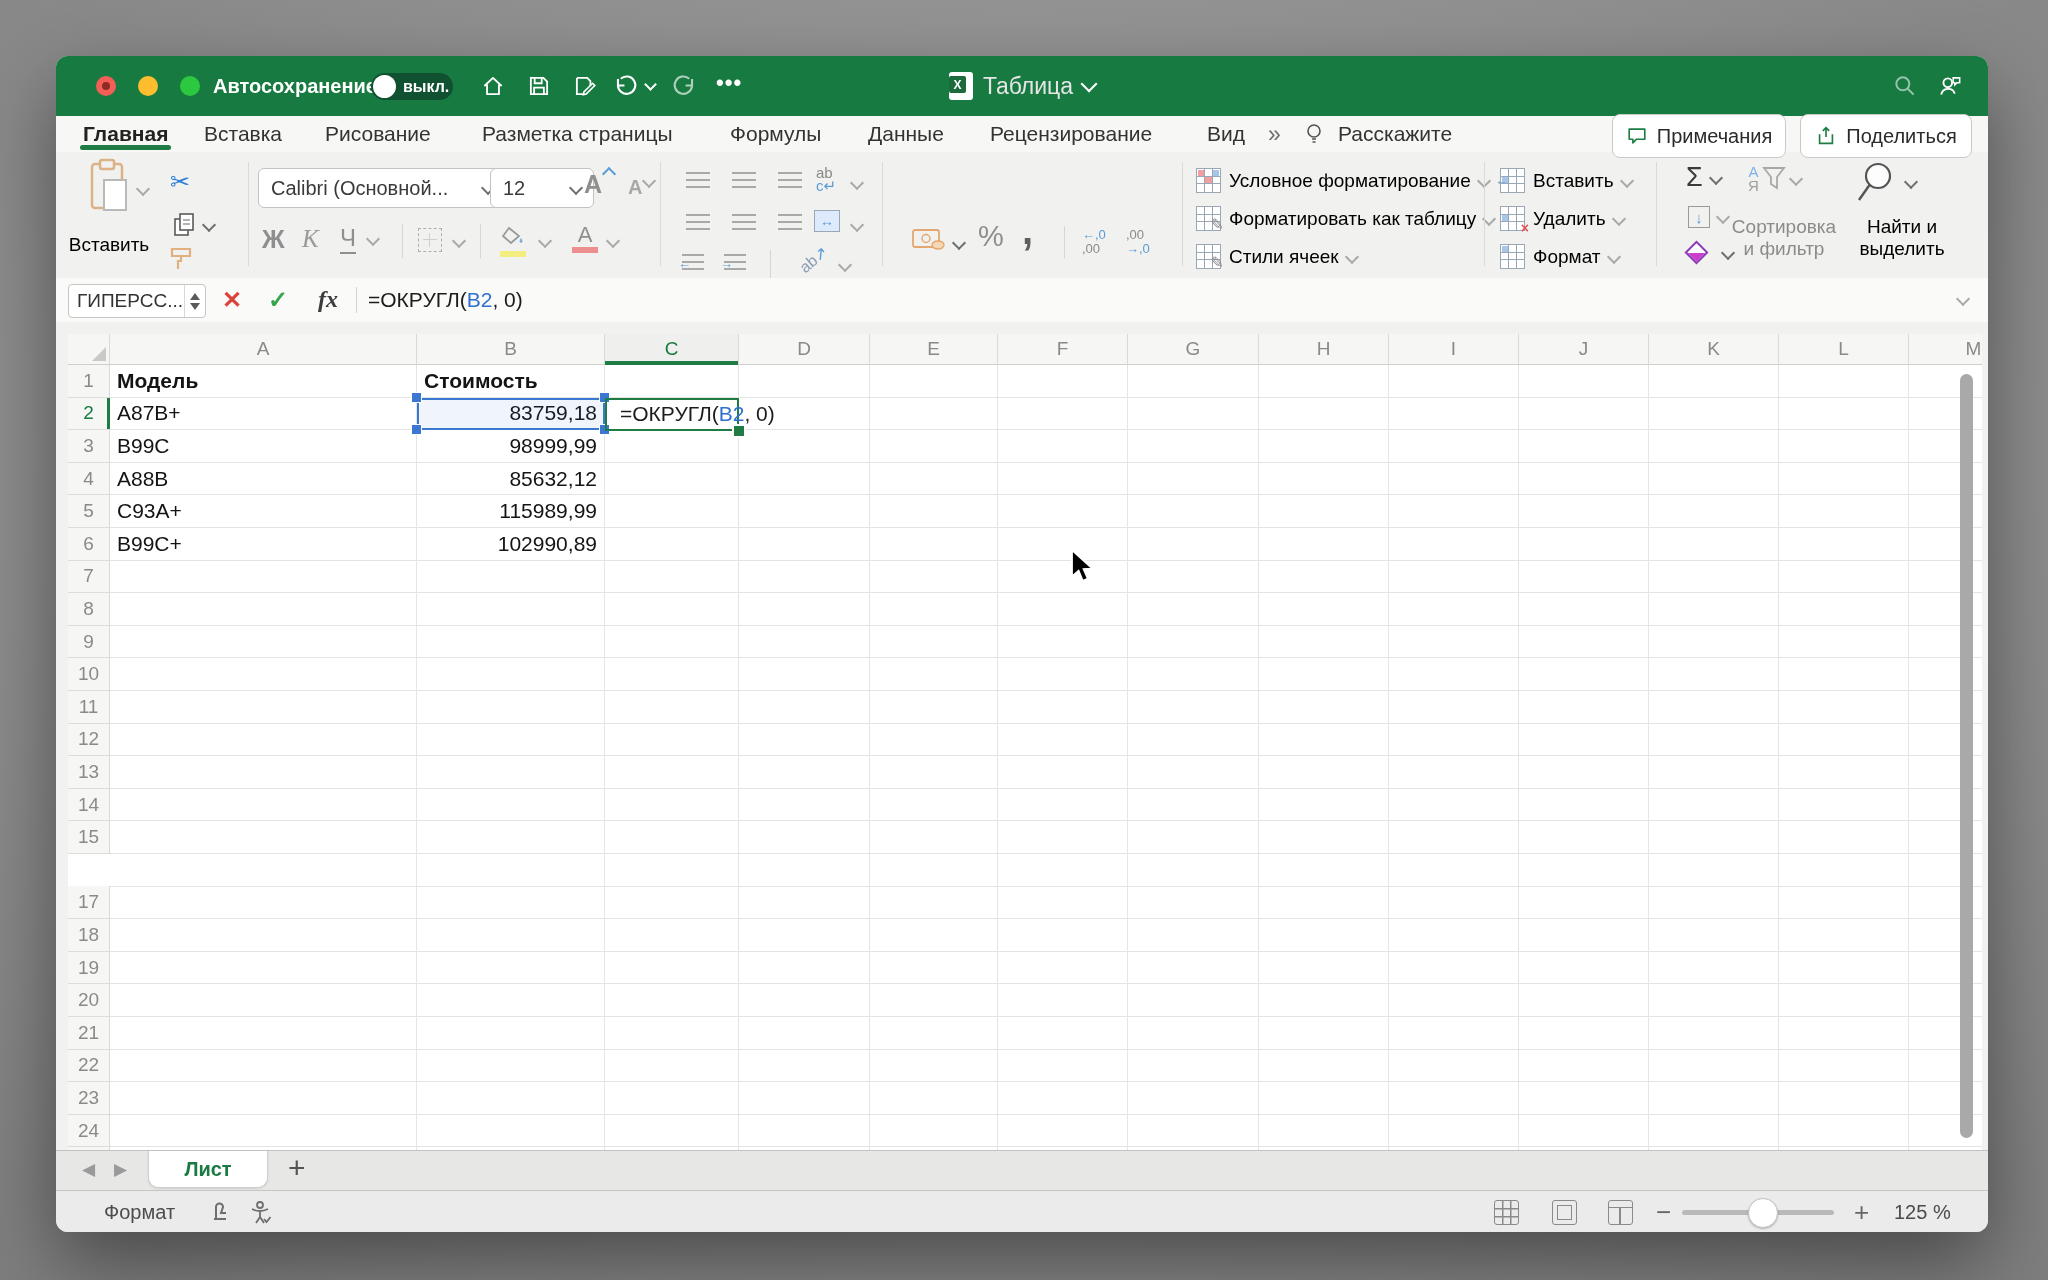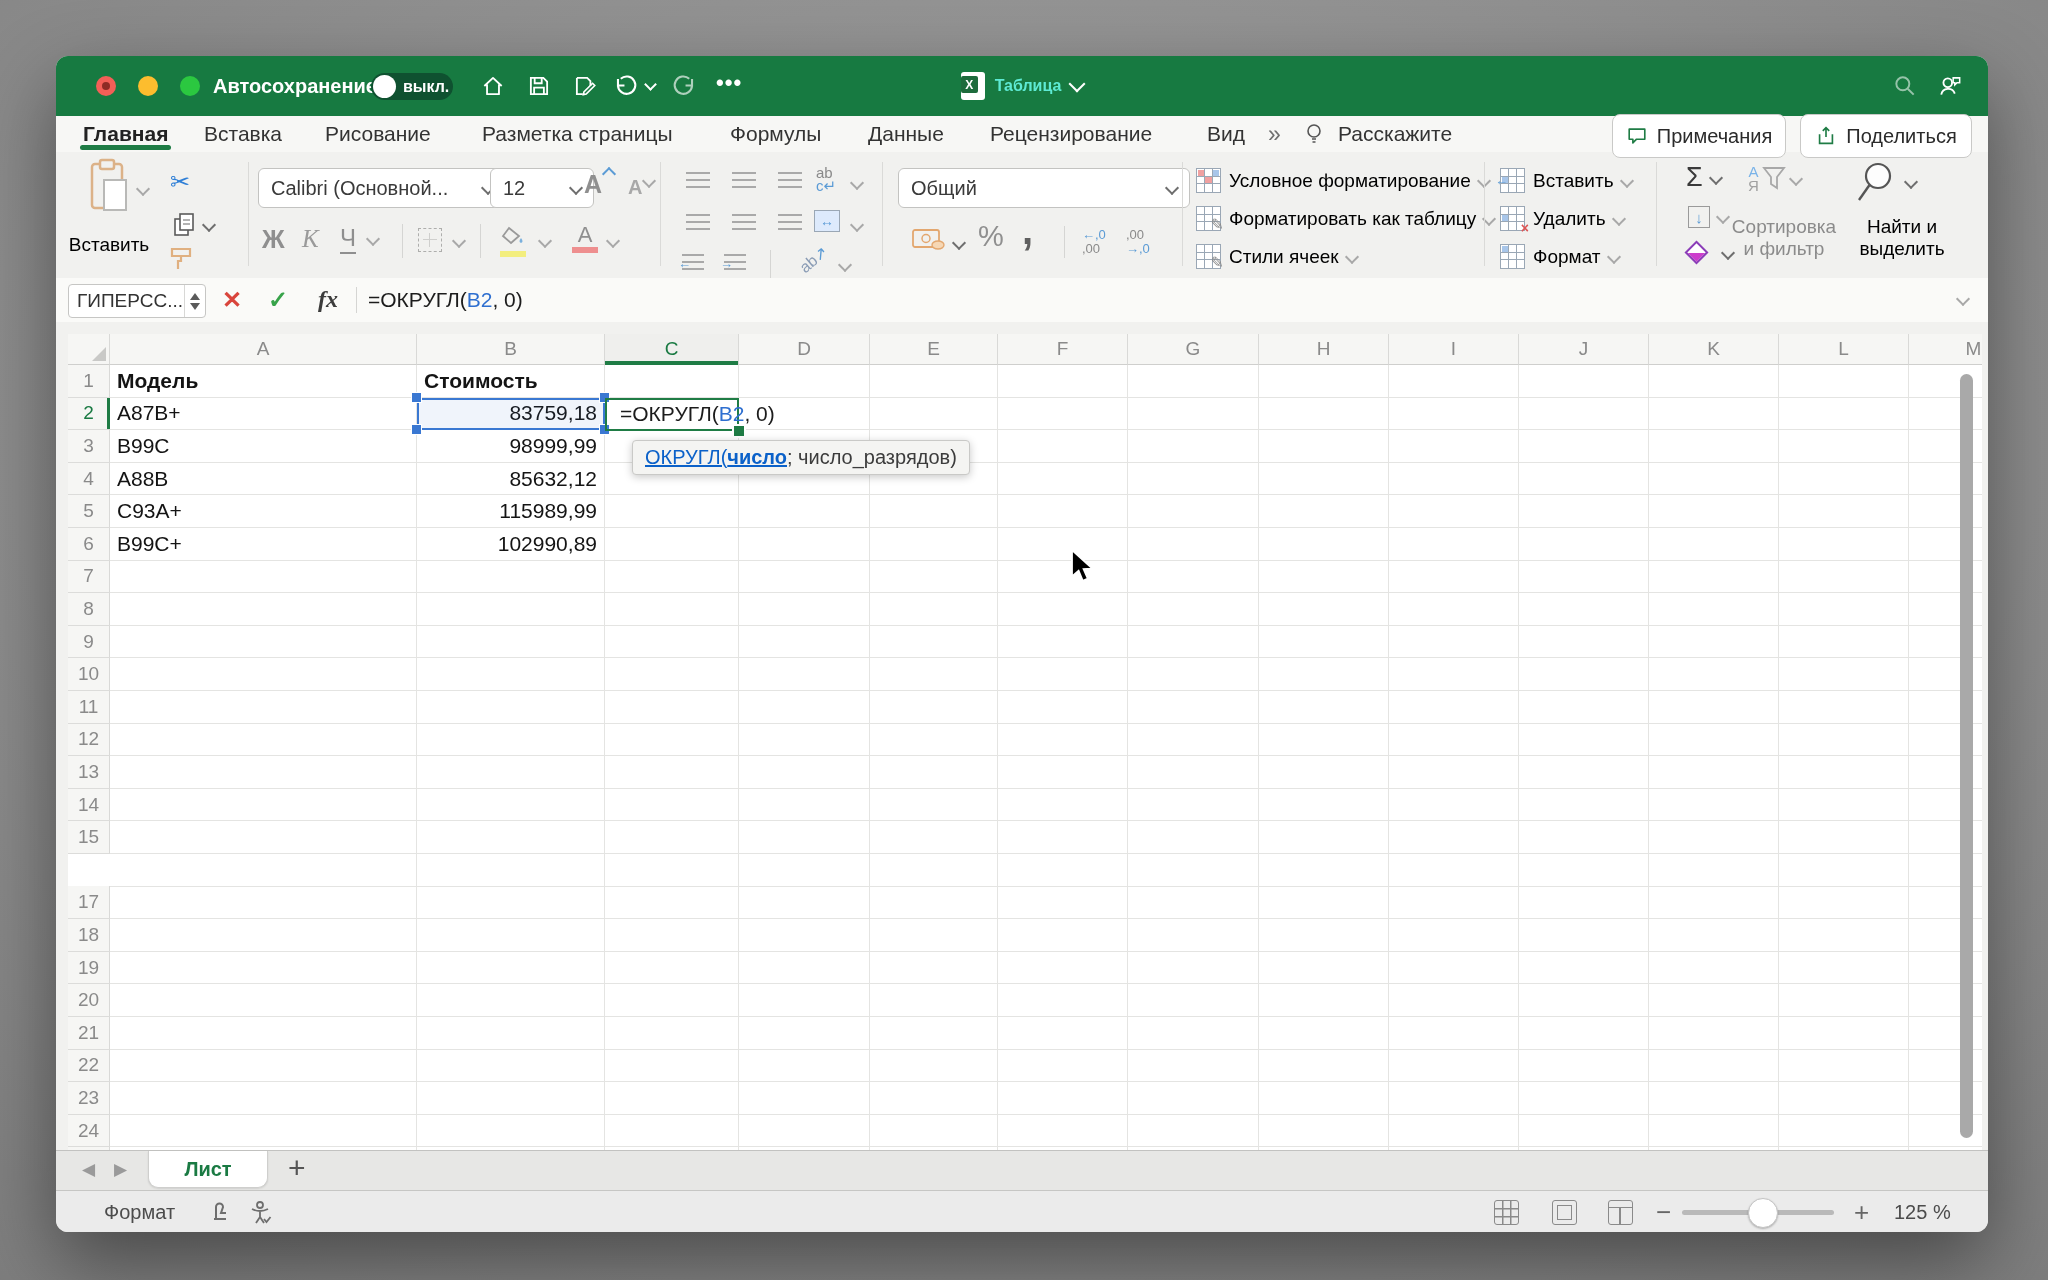--- a/index.html
+++ b/index.html
@@ -18,21 +18,21 @@
   .autosave-label{position:absolute;left:157px;top:0;height:60px;display:flex;align-items:center;color:#fff;font-size:20px;font-weight:600;}
   .toggle{position:absolute;left:315px;top:17px;width:82px;height:27px;border-radius:14px;background:#0f5130;display:flex;align-items:center;}
   .toggle .knob{width:23px;height:23px;border-radius:50%;background:#fff;margin-left:2px;}
   .toggle .state{color:#fff;font-size:16px;margin-left:7px;font-weight:600;}
   .tbico{position:absolute;top:17px;width:26px;height:26px;}
   .tbico svg{width:100%;height:100%;}
   .tb-ellipsis{position:absolute;top:14px;color:#fff;font-size:22px;letter-spacing:1px;font-weight:700;}
   .doc-title{position:absolute;left:0;top:0;width:100%;height:60px;display:flex;align-items:center;justify-content:center;gap:10px;pointer-events:none;}
   .xl-icon{width:24px;height:28px;background:#fff;border-radius:3px;position:relative;}
   .xl-icon .sq{position:absolute;left:0;top:4px;width:17px;height:17px;background:#1d6b3c;border-radius:2px;color:#fff;font-size:12px;font-weight:700;display:flex;align-items:center;justify-content:center;}
-  .doc-title .t{color:#5eead4;font-size:16px;font-weight:700;}
+  .doc-title .t{color:#e5e5e5;font-size:23px;font-weight:400;}
   .wchev{width:10px;height:10px;border-right:2.4px solid #fff;border-bottom:2.4px solid #fff;transform:rotate(45deg);margin-top:-4px;}
   
   .tabbar{position:absolute;left:0;top:60px;width:100%;height:36px;background:#f7f7f5;}
   .rtab{position:absolute;top:0;height:36px;display:flex;align-items:center;font-size:21px;color:#333;white-space:nowrap;}
   .rtab.active{font-weight:700;color:#222;}
   .rtab.active::after{content:'';position:absolute;left:-3px;right:-3px;bottom:2px;height:5px;border-radius:3px;background:#1f7c45;}
   .tab-extra{position:absolute;top:0;height:36px;display:flex;align-items:center;color:#6f6f6f;}
   .pillbtn{position:absolute;top:-2px;height:42px;background:#fff;border:1px solid #c9c9c7;border-radius:8px;display:flex;align-items:center;justify-content:center;gap:9px;font-size:20px;color:#2b2b2b;z-index:6;}
   
   .ribbon{position:absolute;left:0;top:96px;width:100%;height:126px;background:#f1f1ef;border-bottom:1px solid #cfcfcd;}
@@ -287,24 +287,20 @@
     <span class="chev lt abs" style="left:796px;top:68px;"></span>
     <div class="abs lines" style="left:626px;top:102px;width:22px;"></div>
     <div class="abs" style="left:622px;top:104px;color:#5b9bd5;font-size:13px;">←</div>
     <div class="abs lines" style="left:668px;top:102px;width:22px;"></div>
     <div class="abs" style="left:664px;top:104px;color:#5b9bd5;font-size:13px;">→</div>
     <div class="vds" style="left:714px;top:98px;height:28px;"></div>
     <div class="abs" style="left:742px;top:98px;transform:rotate(-40deg);color:#8a9cb5;font-size:16px;"><span>ab</span><span style="color:#5b9bd5;">↗</span></div>
     <span class="chev lt abs" style="left:784px;top:108px;"></span>
     <div class="vd" style="left:826px;"></div>
 
-    <div class="selbox" style="left:842px;top:16px;width:266px;height:38px;">
-      <span>Общий</span>
-        <span class="chev"></span>
-    </div>
     <div class="abs" style="left:856px;top:76px;">
       <svg width="34" height="24" viewBox="0 0 34 24">
           <rect x="1" y="2" width="26" height="17" rx="2" fill="none" stroke="#e3a76f" stroke-width="1.8"></rect>
           <circle cx="14" cy="10.5" r="4" fill="none" stroke="#e3a76f" stroke-width="1.5"></circle>
           <ellipse cx="26" cy="17" rx="6" ry="4" fill="#f6d7b4" stroke="#e3a76f" stroke-width="1.4"></ellipse>
         </svg>
     </div>
     <span class="chev abs" style="left:898px;top:86px;"></span>
     <div class="abs" style="left:922px;top:68px;font-size:29px;color:#8f8f8f;"><span>%</span></div>
     <div class="abs" style="left:966px;top:56px;font-size:40px;font-weight:700;color:#5f5f5f;"><span>,</span></div>
@@ -423,23 +419,20 @@
   <div class="pane">
     <div id="ref-selection" style="left: 349px; top: 63.6px; width: 188px; height: 32.6px;"></div>
     <div id="edit-bg" style="left: 540px; top: 65.6px; width: 248px; height: 28.6px;"></div>
     <div id="edit-border" style="left: 537px; top: 63.6px; width: 134px; height: 33.6px;"></div>
     <div id="edit-text" style="left: 552px; top: 63.6px; height: 32.6px;">
       <span>=ОКРУГЛ(</span>
         <span class="refblue">B2</span>
         <span>, 0)</span>
     </div>
     <div id="fill-handle" style="left: 664px; top: 90.2px;"></div>
-    <div id="fn-tooltip" style="left: 564px; top: 106.2px;">
-      <span class="lnk">ОКРУГЛ(</span><span class="lnk b">число</span><span class="rest">; число_разрядов)</span>
-    </div>
     <div class="vscroll"></div>
   <div class="corner" style="left: 0px; top: 0px; width: 42px; height: 31px;"></div>
       <div class="colhdr" style="left: 42px; top: 0px; width: 307px; height: 31px;">A</div>
       <div class="colhdr" style="left: 349px; top: 0px; width: 188px; height: 31px;">B</div>
       <div class="colhdr sel" style="left: 537px; top: 0px; width: 134px; height: 31px;">C</div>
       <div class="colhdr" style="left: 671px; top: 0px; width: 131px; height: 31px;">D</div>
       <div class="colhdr" style="left: 802px; top: 0px; width: 128px; height: 31px;">E</div>
       <div class="colhdr" style="left: 930px; top: 0px; width: 130px; height: 31px;">F</div>
       <div class="colhdr" style="left: 1060px; top: 0px; width: 131px; height: 31px;">G</div>
       <div class="colhdr" style="left: 1191px; top: 0px; width: 130px; height: 31px;">H</div>

